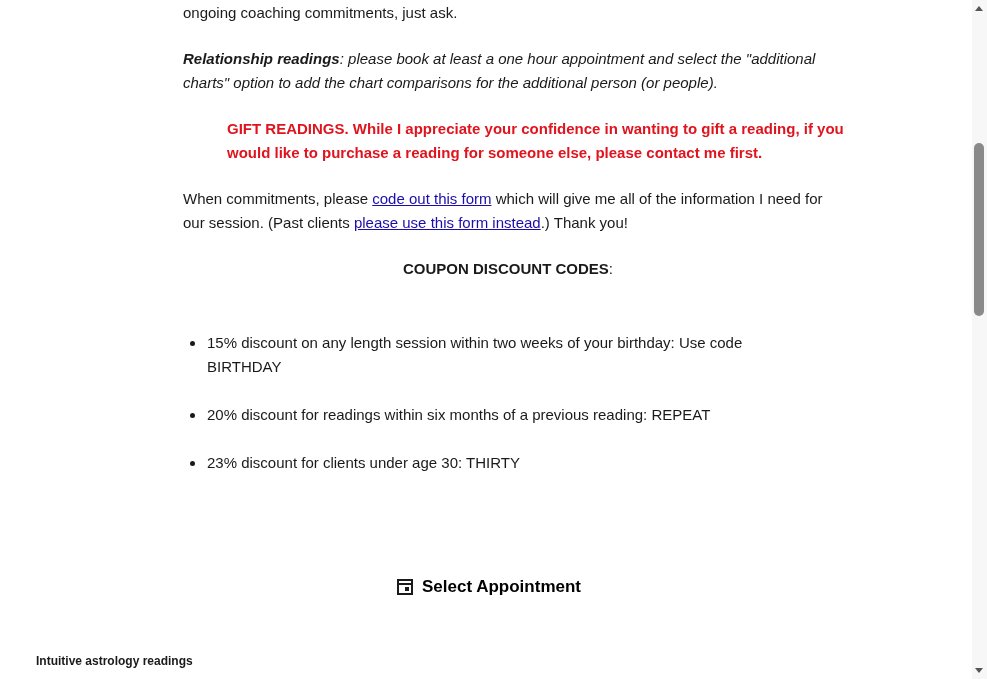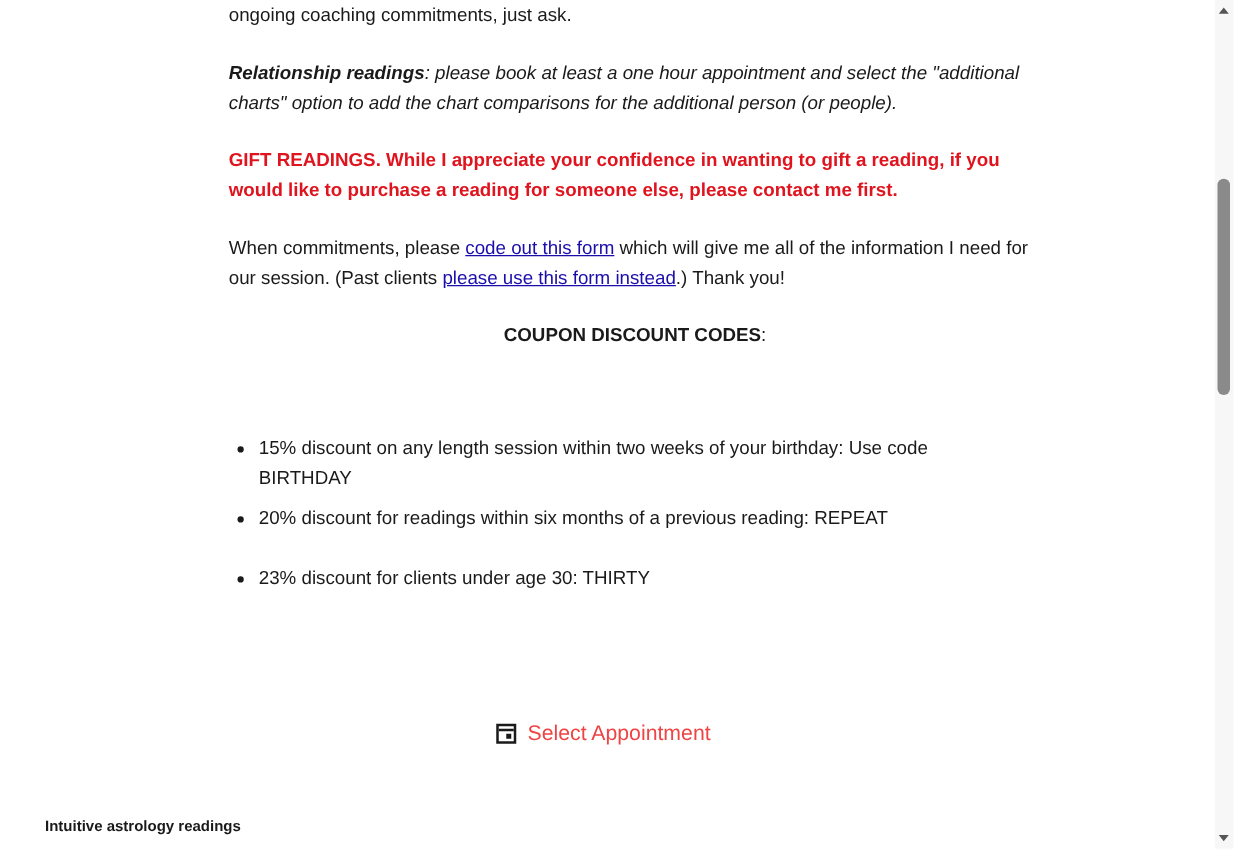--- a/index.html
+++ b/index.html
@@ -1,26 +1,26 @@
 <!DOCTYPE html>
 <html><head>
   <meta charset="utf-8">
   <style>
     * { box-sizing: border-box; margin: 0; padding: 0; }
     html, body { width: 987px; height: 679px; overflow: hidden; background: #ffffff; }
     body { font-family: "Liberation Sans", "DejaVu Sans", sans-serif; color: #1a1a1a; position: relative; }
     .content { position: absolute; left: 167px; top: 0; width: 650px; font-size: 15px; line-height: 24px; }
     .para { position: absolute; left: 16px; width: 650px; }
     .bold { font-weight: bold; }
-    .red { color: #e0141e; font-weight: bold; }
+    .red { color: #e0141e; font-weight: bold; margin-left: 44px; }
     a { color: #1a0dab; text-decoration: underline; }
     .coupon-list { position: absolute; left: 0; top: 331px; width: 620px; list-style: none; }
     .coupon-item { position: absolute; left: 40px; width: 560px; }
     .bullet { position: absolute; left: -17px; top: 10px; width: 5px; height: 5px; border-radius: 50%; background: #1a1a1a; }
-    .select-appt { position: absolute; left: 397px; top: 575px; height: 24px; display: flex; align-items: center; gap: 9px; font-size: 17px; font-weight: normal; color: #ef4444; cursor: pointer; }
+    .select-appt { position: absolute; left: 397px; top: 575px; height: 24px; display: flex; align-items: center; gap: 9px; font-size: 17px; font-weight: bold; color: #000000; cursor: pointer; }
     .cal-icon { width: 16px; height: 16px; border: 2px solid #1a1a1a; position: relative; }
     .cal-icon::before { content: ""; position: absolute; left: 0; right: 0; top: 2px; height: 2px; background: #1a1a1a; }
     .cal-icon::after { content: ""; position: absolute; right: 2px; bottom: 2px; width: 4px; height: 4px; background: #1a1a1a; }
     .section-heading { position: absolute; left: 36px; top: 654px; font-size: 12px; font-weight: bold; color: #1a1a1a; }
     .scrollbar { position: absolute; right: 0; top: 0; width: 15px; height: 679px; background: #f7f7f7; }
     .scroll-up { position: absolute; left: 3px; top: 6px; width: 0; height: 0; border-left: 4px solid transparent; border-right: 4px solid transparent; border-bottom: 5px solid #555; }
     .scroll-down { position: absolute; left: 3px; bottom: 6px; width: 0; height: 0; border-left: 4px solid transparent; border-right: 4px solid transparent; border-top: 5px solid #555; }
     .scroll-thumb { position: absolute; left: 2px; top: 143px; width: 10px; height: 173px; border-radius: 5px; background: #8a8a8a; }
   </style>
 </head>
@@ -37,21 +37,21 @@
 
   <p class="para" style="top:187px;">
     <span>When commitments, please </span><a href="#">code out this form</a><span> which will give me all of the information I need for our session. (Past clients </span><a href="#">please use this form instead</a><span>.) Thank you!</span>
   </p>
 
   <p class="para" style="top:257px;text-align:center;">
     <span class="bold">COUPON DISCOUNT CODES</span><span>:</span>
   </p>
 
   <ul class="coupon-list">
-    <li class="coupon-item" style="top:16px;">
+    <li class="coupon-item" style="top:0px;">
       <span class="bullet"></span>
       <span>15% discount on any length session within two weeks of your birthday: Use code BIRTHDAY</span>
     </li>
     <li class="coupon-item" style="top:72px;">
       <span class="bullet"></span>
       <span>20% discount for readings within six months of a previous reading: REPEAT</span>
     </li>
     <li class="coupon-item" style="top:120px;">
       <span class="bullet"></span>
       <span>23% discount for clients under age 30: THIRTY</span>

